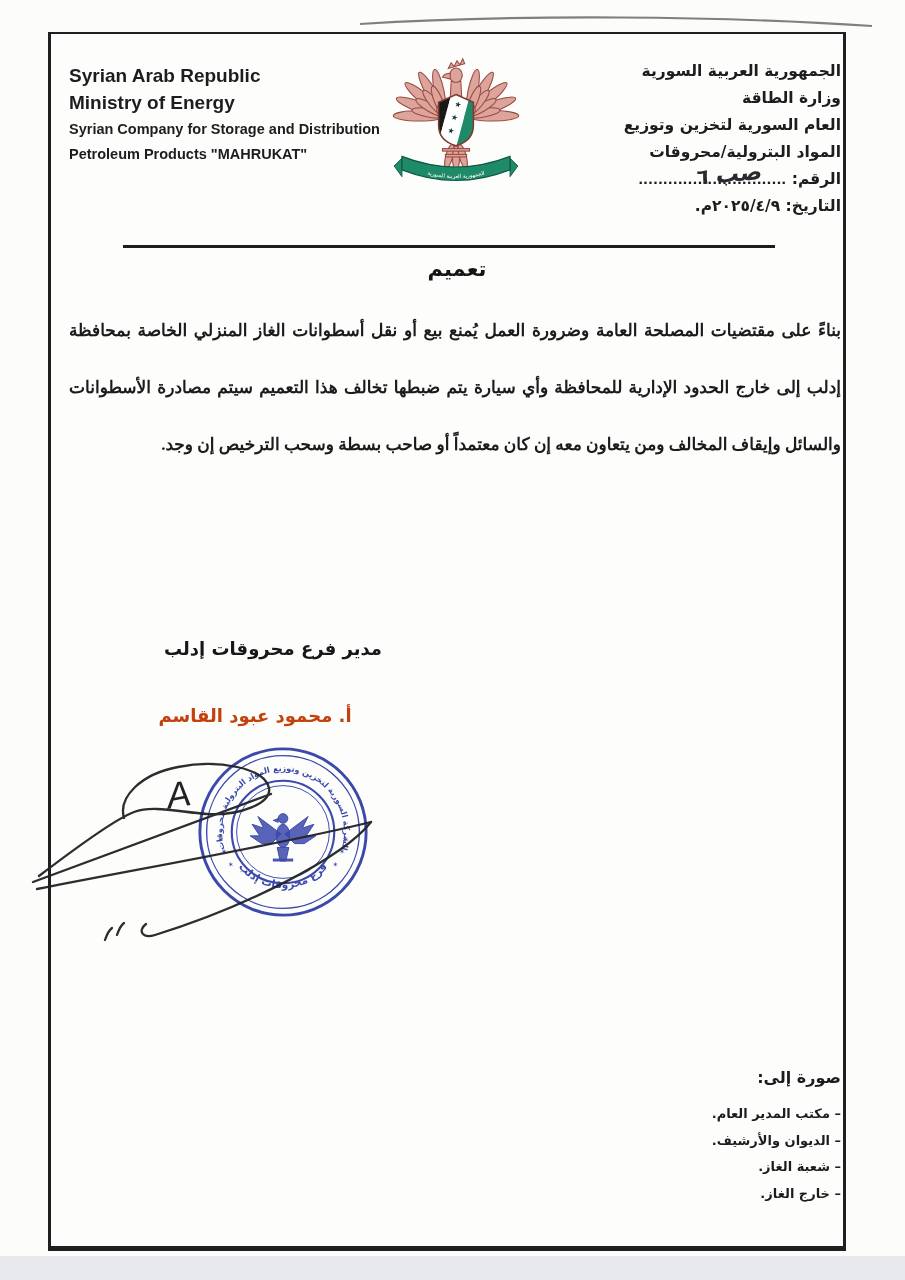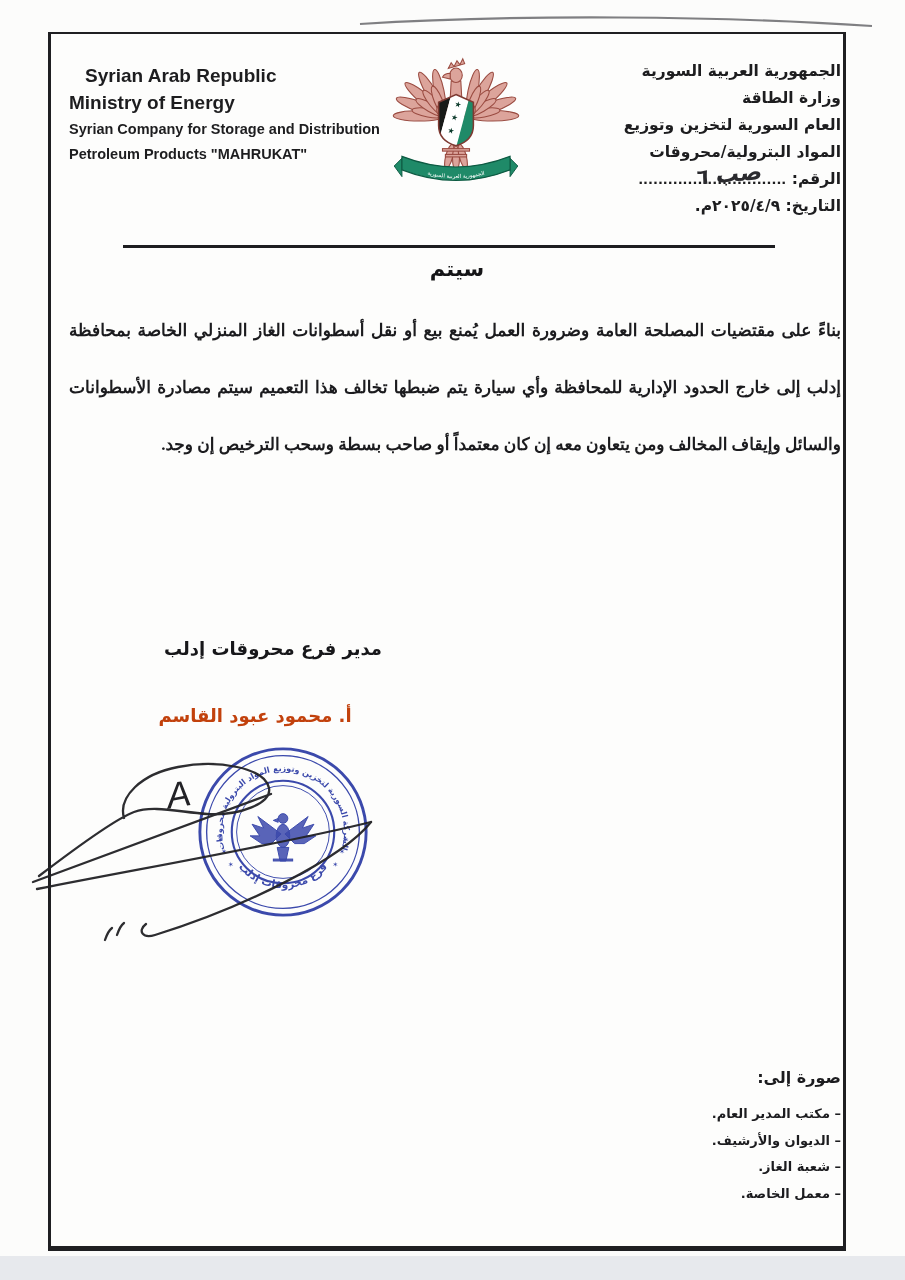--- a/index.html
+++ b/index.html
@@ -22,21 +22,21 @@
     position:absolute;left:48px;top:32px;width:792px;height:1212px;
     border-top:2px solid #1f1f22;
     border-left:3px solid #1f1f22;
     border-right:3px solid #1f1f22;
     border-bottom:5px solid #1f1f22;
     background:#fdfdfc;
   }
   
   .hdr-en{position:absolute;left:18px;top:28px;width:340px;color:#1d1d1f;
     font-family:"Liberation Sans","DejaVu Sans",sans-serif;font-weight:700;}
-  .hdr-en .l1{font-size:19px;line-height:27px;margin-left:16px;}
+  .hdr-en .l1{font-size:19px;line-height:27px;}
   .hdr-en .l2{font-size:19px;line-height:27px;}
   .hdr-en .l3{font-size:14.5px;line-height:26px;}
   .hdr-en .l4{font-size:14.5px;line-height:25px;}
   .hdr-en .l5{font-size:17.5px;line-height:27px;}
   .emblem{position:absolute;left:337px;top:20px;width:136px;height:140px;}
   
   .hdr-ar{position:absolute;left:512px;top:24px;width:278px;direction:rtl;
     text-align:right;color:#1d1d1f;font-weight:700;font-size:15.5px;line-height:27px;}
   .hdr-ar .num-line{position:relative;white-space:nowrap;}
   .hdr-ar .dots{font-weight:700;letter-spacing:2px;font-size:13px;}
@@ -159,21 +159,21 @@
       <div class="num-line">
         <span>الرقم:</span>
         <span class="dots">..............................</span>
         <span class="hand hw-main">صب</span>
         <span class="hand hw-digit">٦</span>
       </div>
       <div>التاريخ: ٢٠٢٥/٤/٩م.</div>
     </div>
 
     <div class="rule"></div>
-    <div class="title">سيتم</div>
+    <div class="title">تعميم</div>
 
     <div class="bodytext">بناءً على مقتضيات المصلحة العامة وضرورة العمل يُمنع بيع أو نقل أسطوانات الغاز المنزلي الخاصة بمحافظة إدلب إلى خارج الحدود الإدارية للمحافظة وأي سيارة يتم ضبطها تخالف هذا التعميم سيتم مصادرة الأسطوانات والسائل وإيقاف المخالف ومن يتعاون معه إن كان معتمداً أو صاحب بسطة وسحب الترخيص إن وجد.</div>
 
     <div class="sig-title">مدير فرع محروقات إدلب</div>
     <div class="sig-name">أ. محمود عبود القاسم</div>
 
     <div class="stamp">
       <svg viewBox="0 0 180 180" width="174" height="174" opacity="0.92">
         <defs>
           <path id="stampTop" d="M 31,112 A 63,63 0 1 1 149,112" fill="none"></path>
@@ -222,19 +222,19 @@
         <path d="M114 933 q3 -9 7 -12"></path>
       </g>
       <text x="163" y="804" font-size="36" font-style="italic" fill="#222226" font-family="Liberation Sans,DejaVu Sans,sans-serif" transform="rotate(-10 180 790)">A</text>
     </svg>
 
     <div class="copy">
       <div class="label">صورة إلى:</div>
       <div class="item">– مكتب المدير العام.</div>
       <div class="item">– الديوان والأرشيف.</div>
       <div class="item">– شعبة الغاز.</div>
-      <div class="item">– معمل الخاصة.</div>
+      <div class="item">– خارج الغاز.</div>
     </div>
 
   </div>
 
   <div class="scan-bottom"></div>
 </div>
 
 </body></html>

